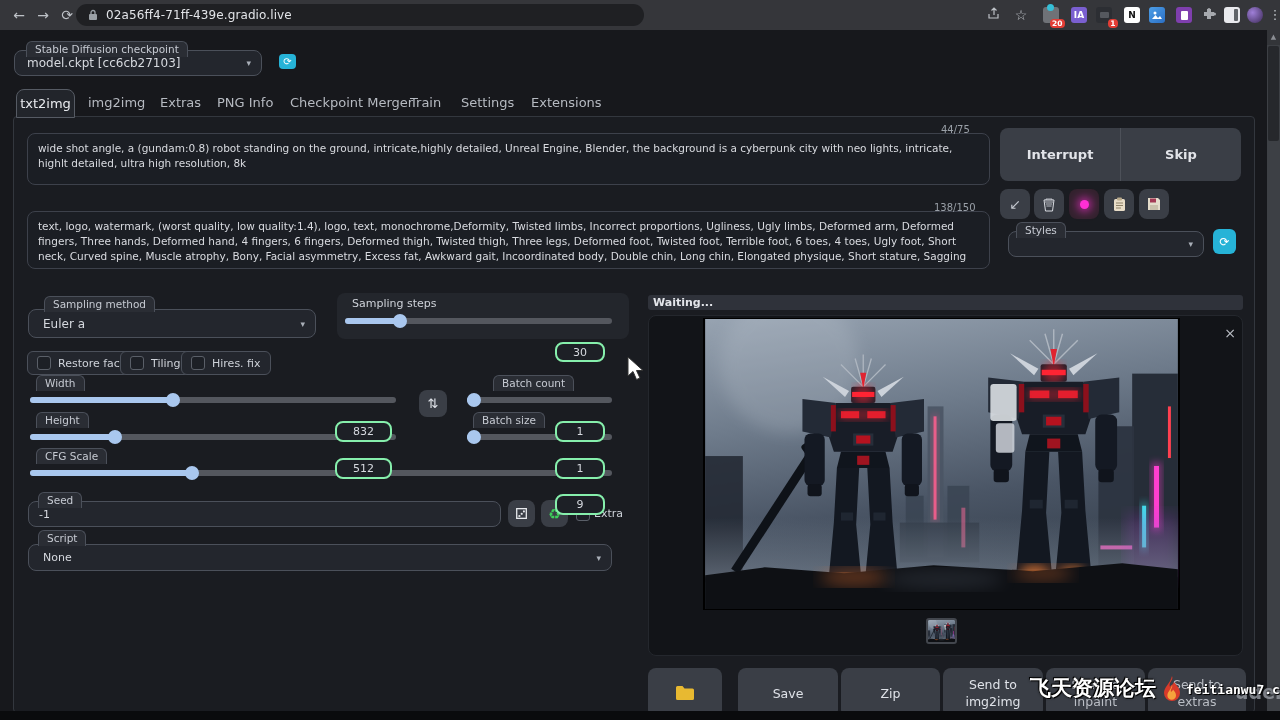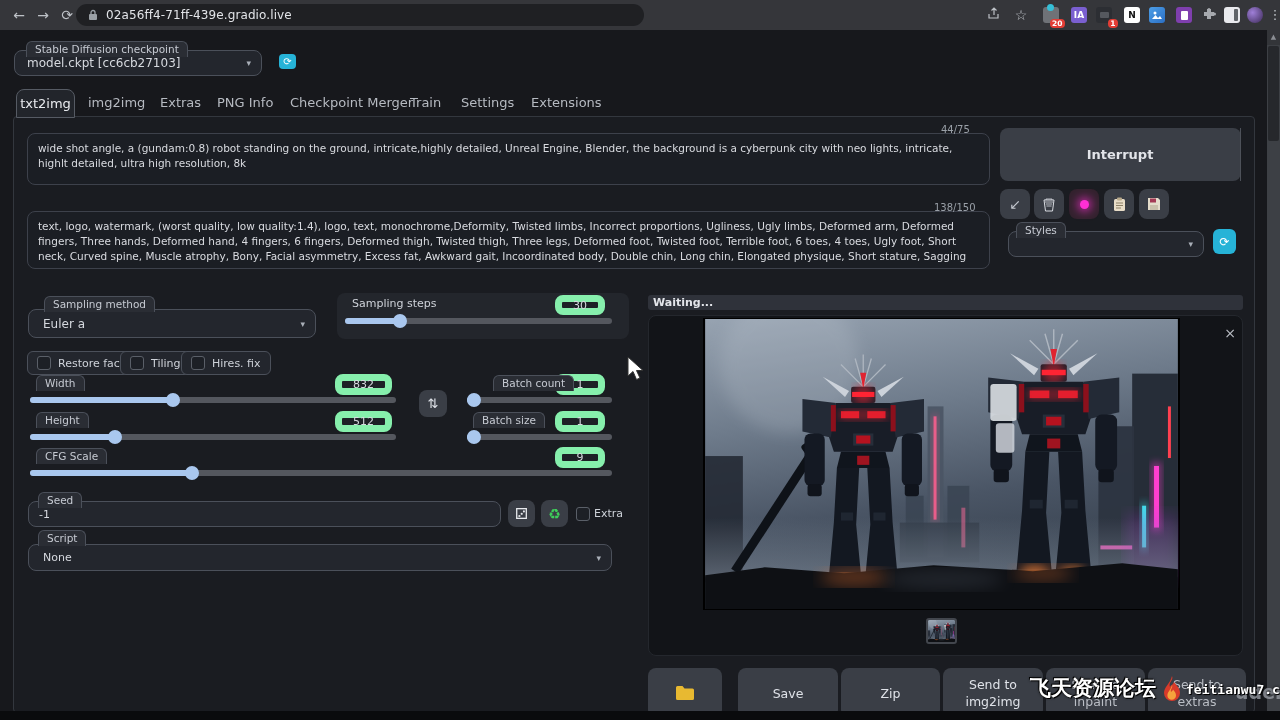--- a/index.html
+++ b/index.html
@@ -17,21 +17,21 @@
 
   
   .scrolltrack{position:absolute;right:0;top:30px;width:13px;height:690px;background:#3d4045;}
   .scrollup{position:absolute;right:0;top:30px;width:13px;height:15px;background:#333539;color:#8b8e94;font-size:7px;text-align:center;line-height:15px;}
   .scrollthumb{position:absolute;right:1px;top:46px;width:11px;height:95px;background:#26282c;border-radius:2px;}
 
   
   .gtab{position:absolute;background:#2a2d34;border:1px solid #4b505a;border-bottom:none;border-radius:6px 6px 0 0;font-size:10.5px;color:#c6cad2;padding:1px 8px;line-height:13px;z-index:4;white-space:nowrap;}
   .gfield{position:absolute;background:#23262d;border:1px solid #4b505a;border-radius:8px;display:flex;align-items:center;font-size:12px;color:#d6d9df;box-sizing:border-box;z-index:2;}
   .chev{margin-left:auto;margin-right:10px;color:#a9afb8;font-size:9px;}
-  .numbox{position:absolute;background:#1d2026;border:7px solid #86efac;border-radius:8px;font-size:11px;color:#d6d9df;display:flex;align-items:center;justify-content:center;box-sizing:border-box;z-index:2;}
+  .numbox{position:absolute;background:#1d2026;border:2px solid #86efac;border-radius:8px;font-size:11px;color:#d6d9df;display:flex;align-items:center;justify-content:center;box-sizing:border-box;z-index:2;margin-top:47px;}
   .slider{position:absolute;height:6px;background:#54575e;border-radius:3px;}
   .sfill{position:absolute;left:0;top:0;height:6px;background:#a9c7ee;border-radius:3px;}
   .sthumb{position:absolute;top:-4px;width:14px;height:14px;border-radius:50%;background:#a9c7ee;}
   .chktab{position:absolute;display:flex;align-items:center;gap:7px;border:1px solid #4b505a;border-radius:6px;background:#23262d;padding:4px 9px;font-size:11px;color:#ced2d9;z-index:2;}
   .chkbox{width:12px;height:12px;background:#1d2026;border:1px solid #5a5f68;border-radius:3px;flex:0 0 auto;}
   .btn{position:absolute;background:#3a3e46;border-radius:8px;display:flex;align-items:center;justify-content:center;font-size:12.5px;color:#dfe2e8;text-align:center;box-sizing:border-box;}
   .iconbtn{width:30px;height:30px;font-size:14px;}
   .tealbtn{background:#26b3d7;color:#fff;border-radius:4px;display:flex;align-items:center;justify-content:center;position:absolute;}
   .textarea{position:absolute;background:#1b1e24;border:1px solid #3d414b;border-radius:8px;font-size:10.5px;line-height:1.45;color:#d9dbe0;padding:7px 10px;box-sizing:border-box;overflow:hidden;}
   .counter{position:absolute;font-size:10px;color:#9aa0a8;z-index:3;}
@@ -121,20 +121,23 @@
 
   <div class="counter" style="left:941px;top:124px;">44/75</div>
   <div class="textarea" style="left:27px;top:133px;width:963px;height:52px;"><span>wide shot angle, a (gundam:0.8) robot standing on the ground, intricate,highly detailed, Unreal Engine, Blender, the background is a cyberpunk city with neo lights, intricate, highlt detailed, ultra high resolution, 8k</span></div>
 
   <div class="counter" style="left:934px;top:202px;">138/150</div>
   <div class="textarea" style="left:27px;top:211px;width:963px;height:58px;"><span>text, logo, watermark, (worst quality, low quality:1.4), logo, text, monochrome,Deformity, Twisted limbs, Incorrect proportions, Ugliness, Ugly limbs, Deformed arm, Deformed fingers, Three hands, Deformed hand, 4 fingers, 6 fingers, Deformed thigh, Twisted thigh, Three legs, Deformed foot, Twisted foot, Terrible foot, 6 toes, 4 toes, Ugly foot, Short neck, Curved spine, Muscle atrophy, Bony, Facial asymmetry, Excess fat, Awkward gait, Incoordinated body, Double chin, Long chin, Elongated physique, Short stature, Sagging breasts, Obese physique, Emaciated,</span></div>
 
   <div class="abs" style="left:1000px;top:128px;width:241px;height:53px;background:#3a3e46;border-radius:8px;display:flex;">
     <div style="flex:1;display:flex;align-items:center;justify-content:center;font-size:13px;font-weight:bold;color:#e2e4e9;border-right:1px solid #4d5159;">
         <span>Interrupt</span>
+      </div>
+    <div style="flex:1;display:flex;align-items:center;justify-content:center;font-size:13px;font-weight:bold;color:#e2e4e9;">
+        <span>Skip</span>
       </div>
   </div>
 
   <div class="btn iconbtn" style="left:1000px;top:189px;">
       <span style="color:#c4c8cf;">↙</span>
     </div>
   <div class="btn iconbtn" style="left:1034px;top:189px;">
     <svg width="14" height="15" viewBox="0 0 14 15">
         <path d="M2 3h10l-1.5 11h-7z" fill="none" stroke="#d9dce2" stroke-width="1"></path>
         <path d="M3 5h8M3.8 7h6.4M4.4 9h5.2M4 3v-1h6v1" stroke="#d9dce2" stroke-width=".8" fill="none"></path>

